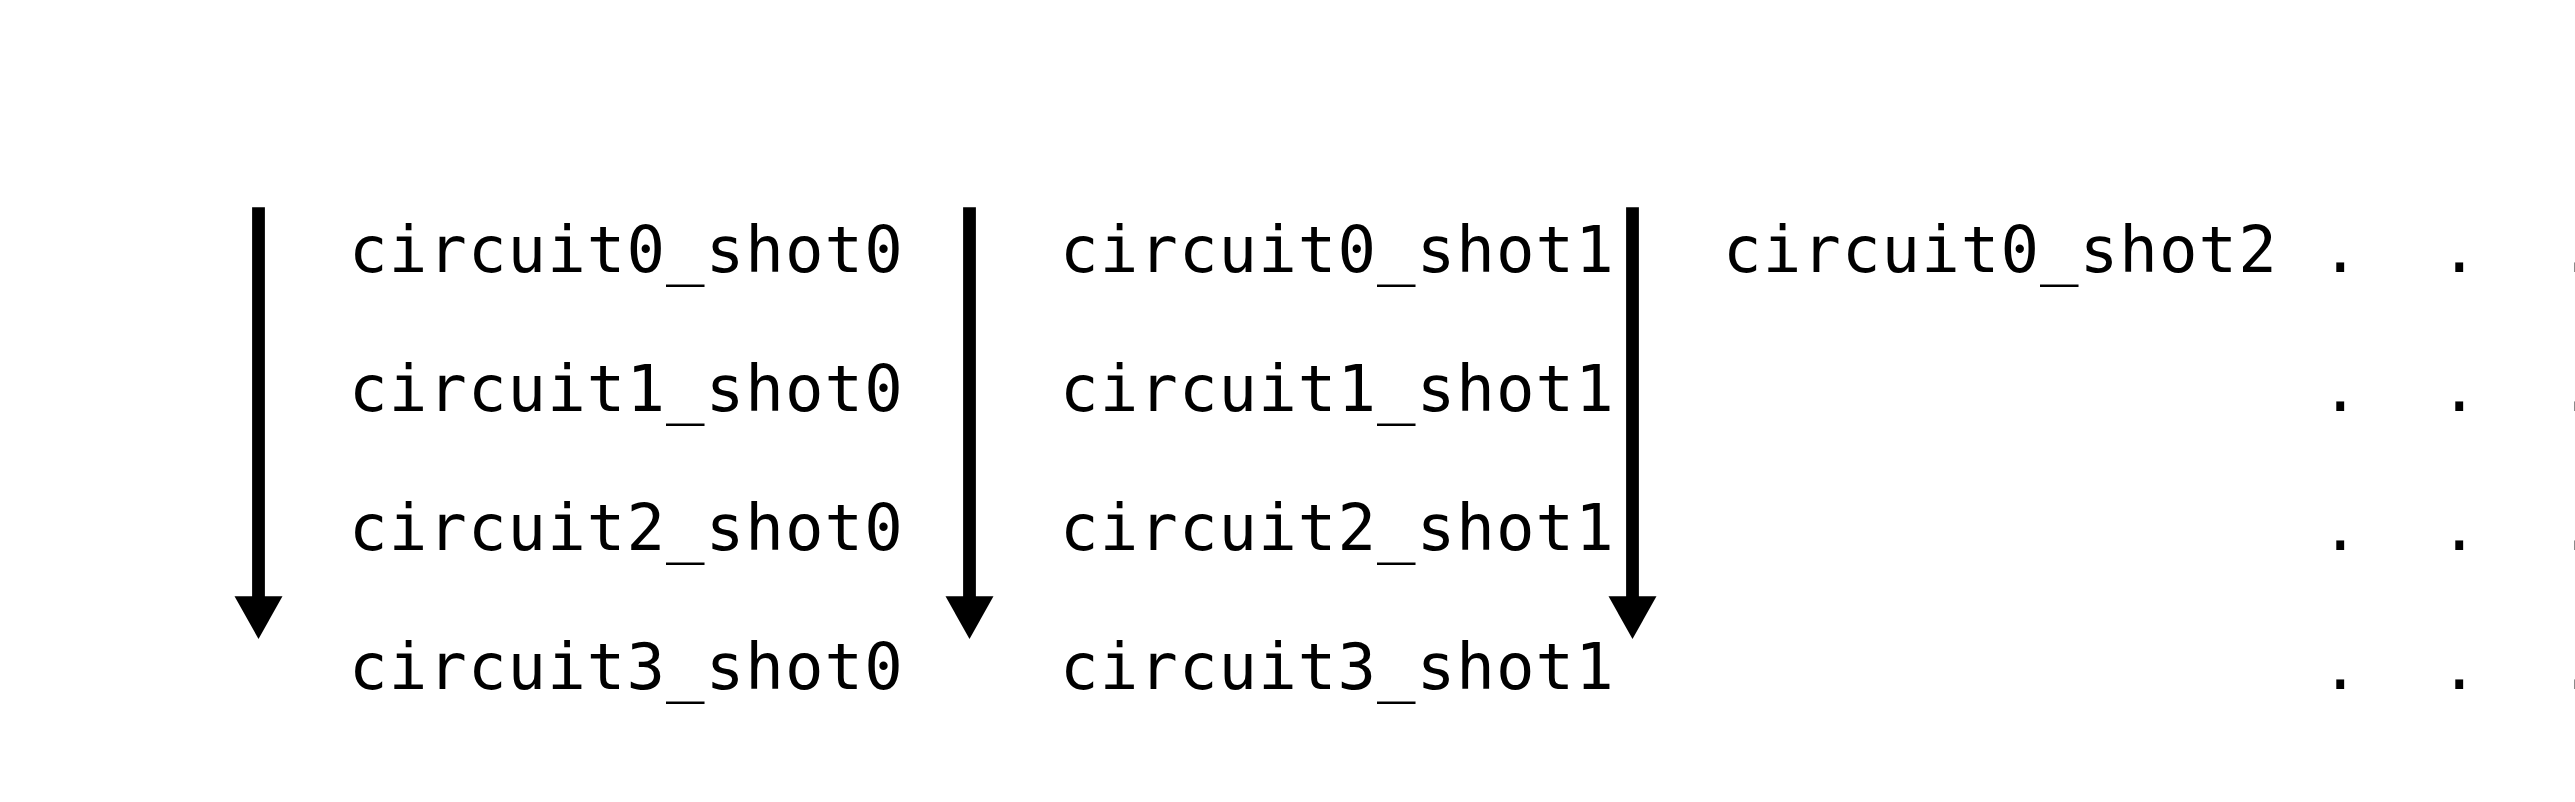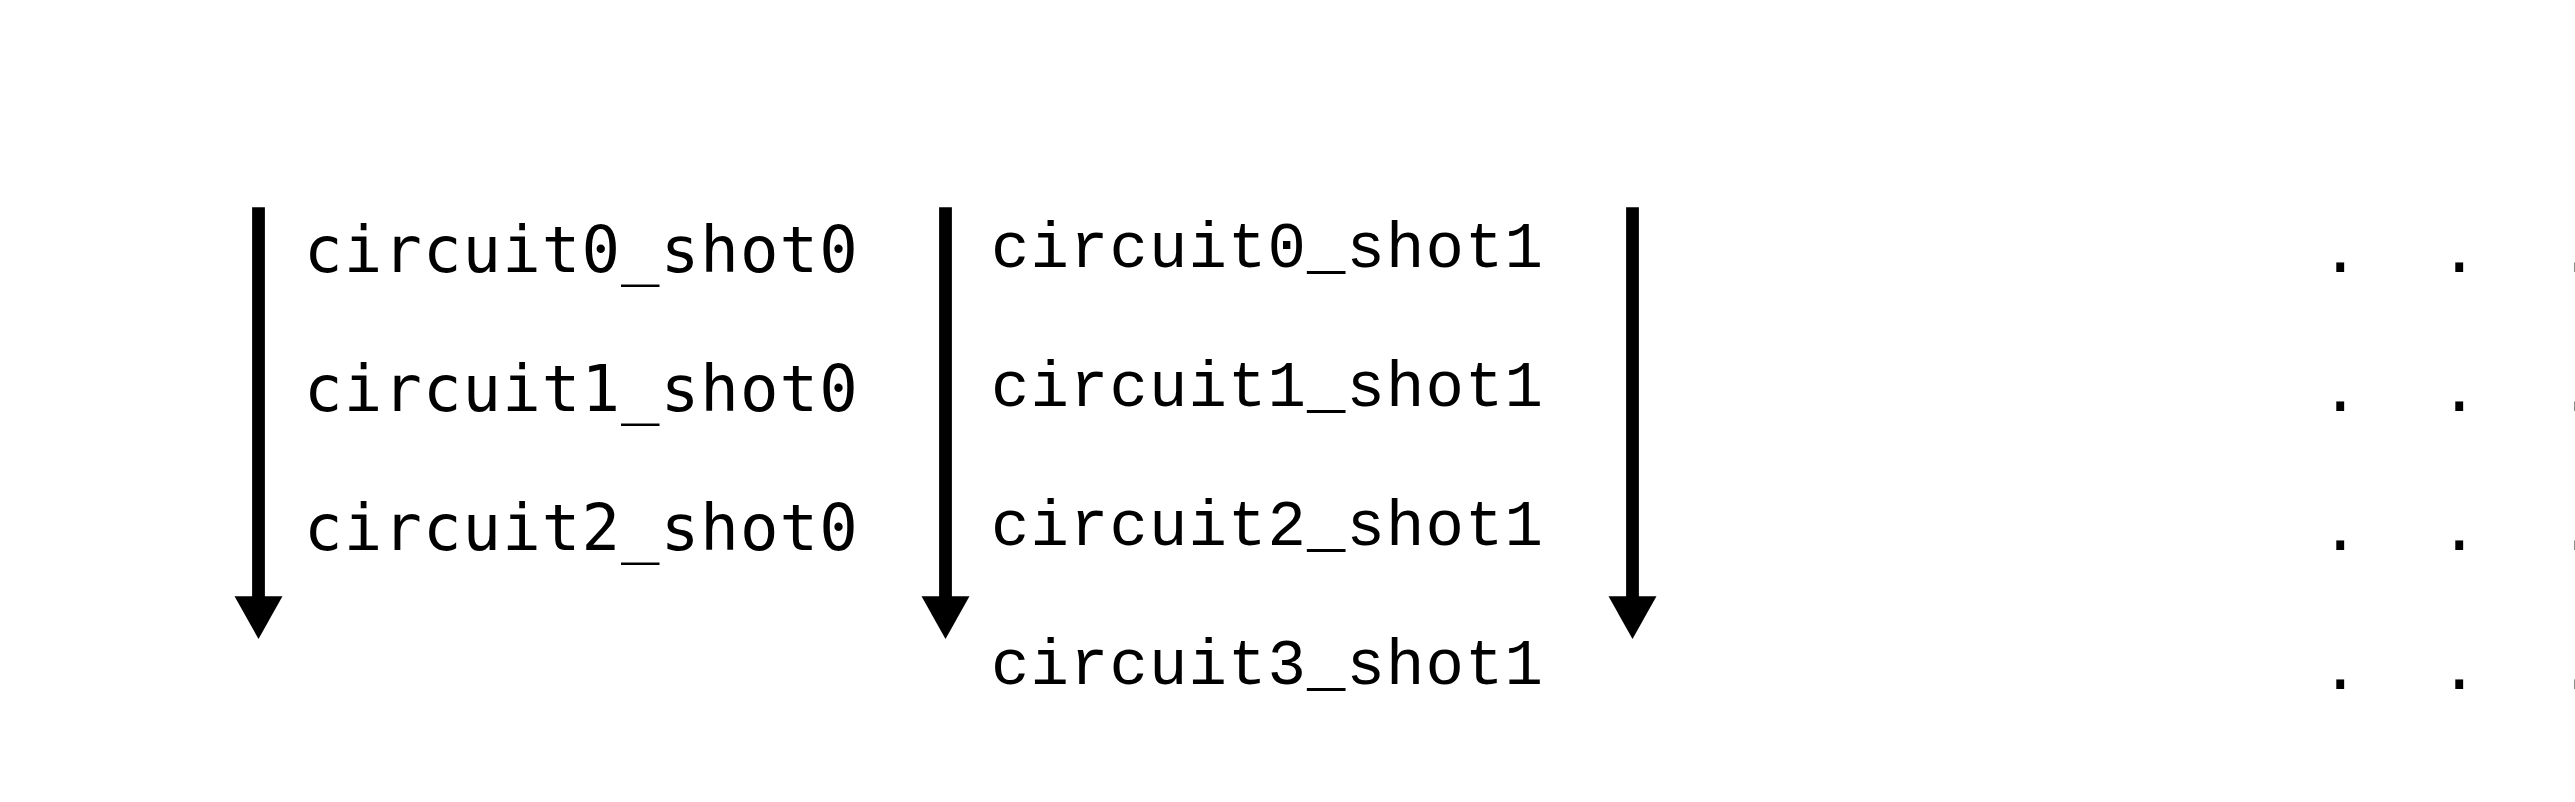--- a/index.html
+++ b/index.html
@@ -37,20 +37,21 @@
     gap: 75px;
     padding-top: 16px;
     padding-left: 16px;
   }
   .label {
     font-size: 64px;
     line-height: 1.0;
     color: #000000;
     white-space: nowrap;
     letter-spacing: 1.1px;
+    margin-left: 45px;
   }
   .dots-col {
     position: absolute;
     display: flex;
     flex-direction: column;
     gap: 75px;
     padding-top: 16px;
   }
   .dots {
     font-size: 64px;
@@ -69,24 +70,25 @@
     <div class="arrow">
       <svg width="59" height="437" viewBox="0 0 110 820">
         <line x1="55" y1="10" x2="55" y2="760" stroke="#000" stroke-width="24"></line>
         <polygon points="55,820 10,740 100,740" fill="#000"></polygon>
       </svg>
     </div>
     <div class="labels">
       <div class="label">circuit0_shot0</div>
       <div class="label">circuit1_shot0</div>
       <div class="label">circuit2_shot0</div>
+      <div class="label">circuit3_shot0</div>
     </div>
   </div>
 
-  <div class="group" style="left:916px; top:202px;font-family:Liberation Mono, monospace;">
+  <div class="group" style="left:940px; top:202px;">
     <div class="arrow">
       <svg width="59" height="437" viewBox="0 0 110 820">
         <line x1="55" y1="10" x2="55" y2="760" stroke="#000" stroke-width="24"></line>
         <polygon points="55,820 10,740 100,740" fill="#000"></polygon>
       </svg>
     </div>
     <div class="labels">
       <div class="label">circuit0_shot1</div>
       <div class="label">circuit1_shot1</div>
       <div class="label">circuit2_shot1</div>
@@ -95,20 +97,21 @@
   </div>
 
   <div class="group" style="left:1603px; top:202px;">
     <div class="arrow">
       <svg width="59" height="437" viewBox="0 0 110 820">
         <line x1="55" y1="10" x2="55" y2="760" stroke="#000" stroke-width="24"></line>
         <polygon points="55,820 10,740 100,740" fill="#000"></polygon>
       </svg>
     </div>
     <div class="labels">
+      <div class="label">circuit0_shot2</div>
     </div>
   </div>
 
   <div class="dots-col" style="left:2321px; top:202px;">
     <div class="dots">. . .</div>
     <div class="dots">. . .</div>
     <div class="dots">. . .</div>
     <div class="dots">. . .</div>
   </div>
 

